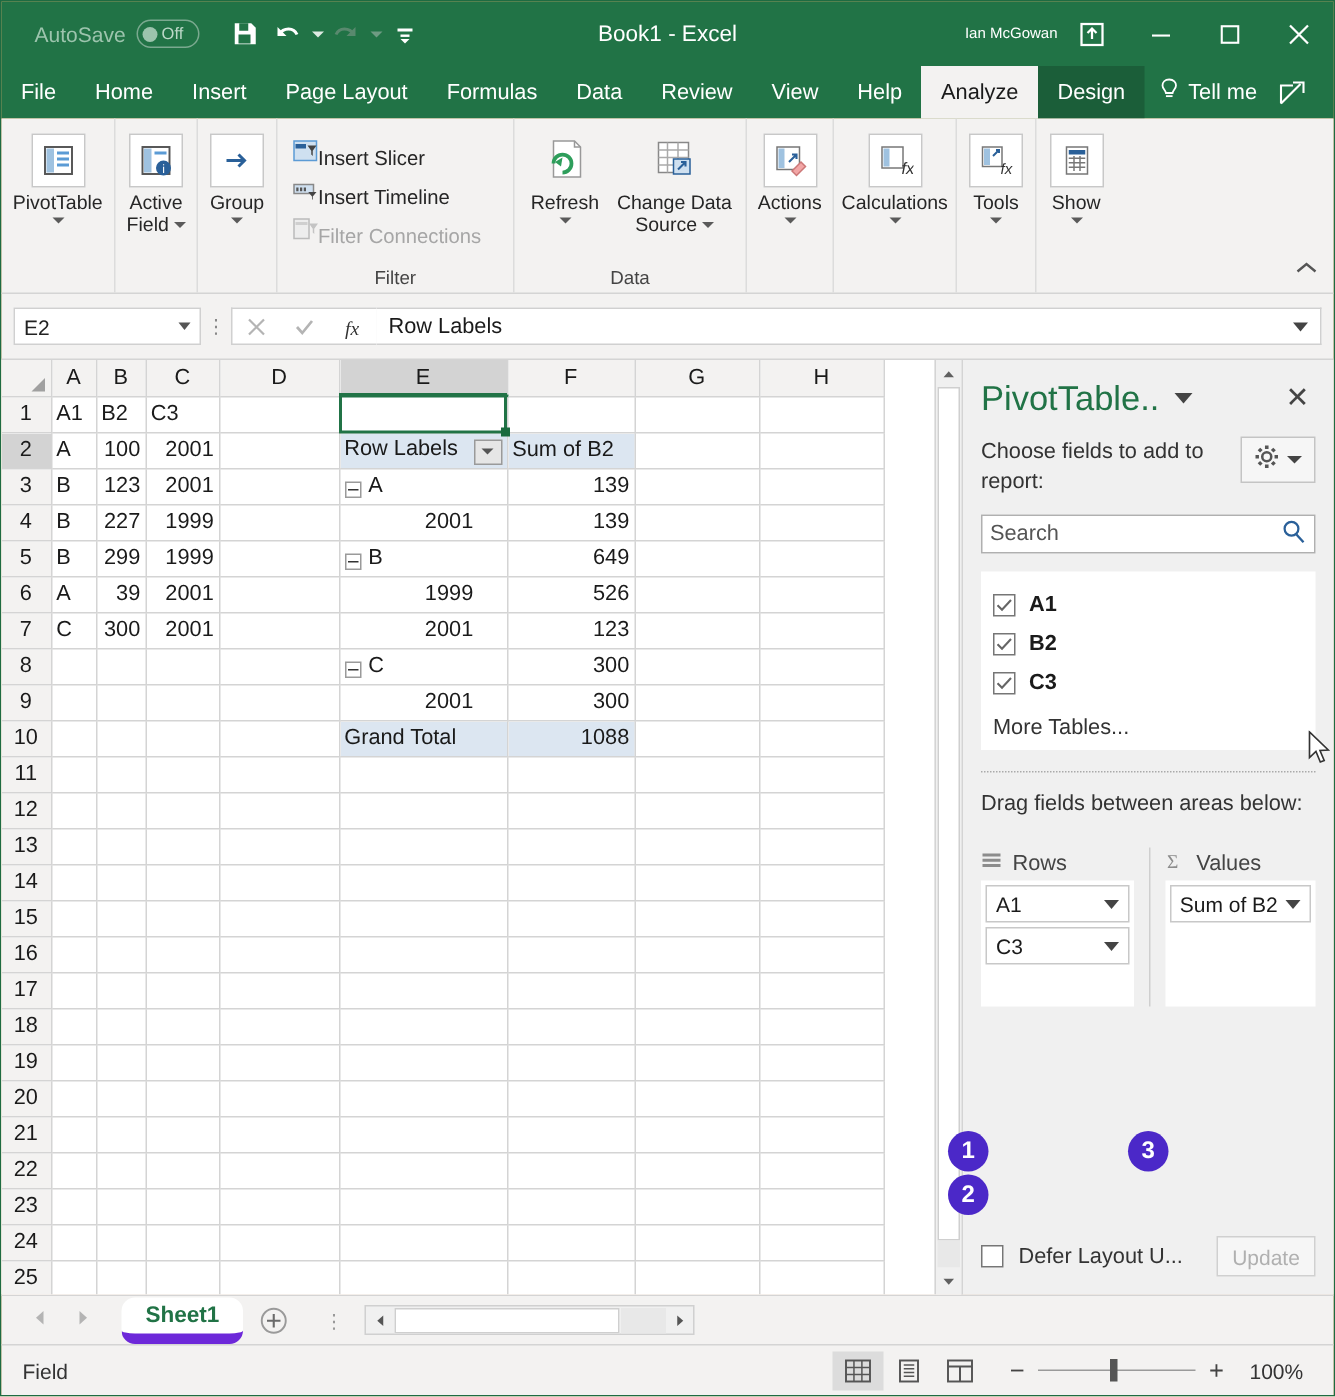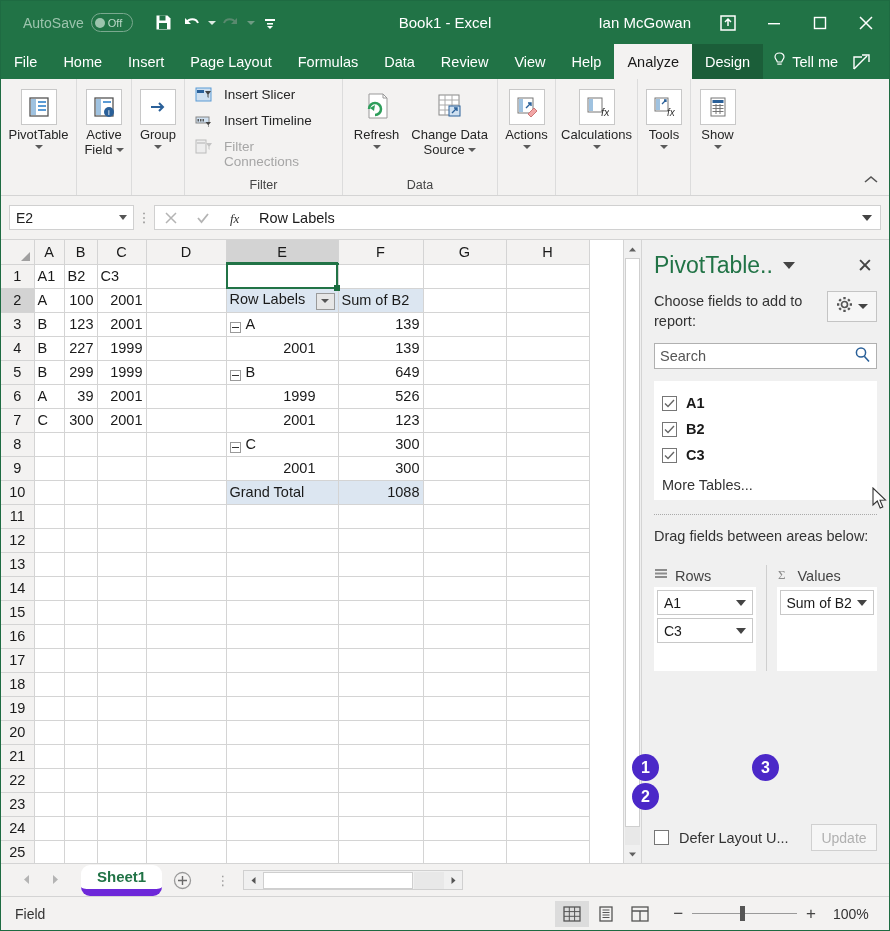--- a/index.html
+++ b/index.html
@@ -30,21 +30,21 @@
   .qat { display:flex; align-items:center; gap:2px; margin-left:18px; }
   .qat-btn { width:26px;height:28px;display:flex;align-items:center;justify-content:center; }
   .qat-btn svg { display:block; }
   .caret-sm { width:0;height:0;border-left:4px solid transparent;border-right:4px solid transparent;border-top:4px solid #ddeae2; margin-left:1px;}
   .caret-dim { border-top-color:#6f9b83; }
   .title-center {
     position:absolute; left:0; right:0; text-align:center;
     font-size:15px; pointer-events:none;
   }
   .title-right { margin-left:auto; display:flex; align-items:center; gap:0; }
-  .user-name { font-size:15px; margin-right:14px; }
+  .user-name { font-size:10px; }
   .winbtn { width:46px;height:43px;display:flex;align-items:center;justify-content:center; }
 
   
   .tabbar { height:35px; background:#217346; display:flex; align-items:flex-end;
             flex:0 0 35px; position:relative; }
   .tab { height:35px; padding:0 13px; display:flex; align-items:center;
          font-size:14.5px; color:#fff; }
   .tab.active { background:#f3f2f1; color:#1a1a1a; }
   .tab.design { background:#1b5e39; }
   .tellme { display:flex; align-items:center; gap:6px; color:#fff; font-size:14.5px;
@@ -57,21 +57,21 @@
   .rgroup { display:flex; flex-direction:column; justify-content:space-between;
             border-right:1px solid #dcdcdc; position:relative; }
   .rgroup-body { display:flex; align-items:flex-start; padding:6px 4px 0 4px; flex:1; }
   .rgroup-title { text-align:center; font-size:12.5px; color:#444; padding-bottom:3px; }
   .bigbtn { width:68px; display:flex; flex-direction:column; align-items:center;
             padding-top:4px; cursor:default; }
   .bigbtn .ico { width:36px;height:36px;border:1px solid #c8c8c8;background:#fff;
                  display:flex;align-items:center;justify-content:center; margin-bottom:2px;}
   .bigbtn .lbl { font-size:13px; color:#262626; text-align:center; line-height:15px; }
   .bigbtn .dncaret { width:0;height:0;border-left:4px solid transparent;border-right:4px solid transparent;border-top:4px solid #5a5a5a; margin-top:3px;}
-  .smallrow { display:flex; align-items:flex-start; gap:12px; height:26px; padding:0 6px;}
+  .smallrow { display:flex; align-items:flex-end; gap:0; height:26px; padding:0 6px;}
   .smallrow .lbl { font-size:13.5px; color:#262626; }
   .smallrow.disabled .lbl { color:#a6a6a6; }
   .ribbon-collapse { position:absolute; right:10px; bottom:6px; }
 
   
   .fbar { flex:0 0 44px; height:44px; background:#f3f2f1; display:flex;
           align-items:center; padding:0 8px; border-bottom:1px solid #d4d4d4; }
   .namebox { width:125px;height:25px;background:#fff;border:1px solid #d0d0d0;
              display:flex;align-items:center;padding:0 6px;font-size:14px;color:#222;}
   .namebox .nb-caret { margin-left:auto;width:0;height:0;border-left:4px solid transparent;border-right:4px solid transparent;border-top:5px solid #555;}

